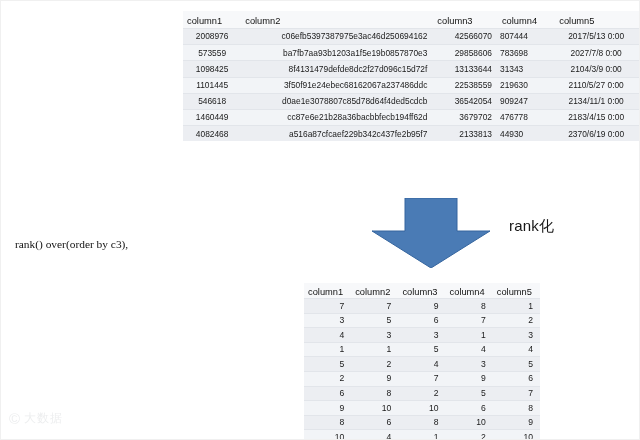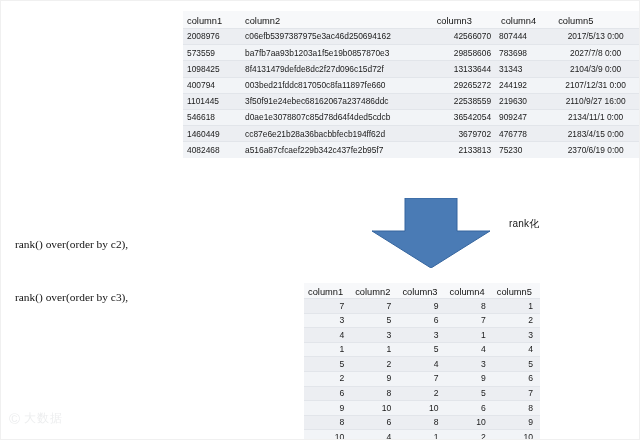--- a/index.html
+++ b/index.html
@@ -51,22 +51,22 @@
     font-size: 8.4px;
     line-height: 1.0;
   }
   #top-table thead th {
     height: 15px;
     font-size: 9.3px;
     vertical-align: bottom;
     padding-bottom: 2px;
   }
   #top-table tbody td { height: 15.2px; }
-  #top-table .c1 { text-align: left; width: 56px; }
-  #top-table .c2 { text-align: left;  width: 196px; }
+  #top-table .c1 { text-align: center; width: 56px; }
+  #top-table .c2 { text-align: right;  width: 196px; }
   #top-table .c3 { text-align: right; width: 62px; }
   #top-table .c4 { width: 52px; }
   #top-table .c5 { text-align: center; width: 84px; }
   #top-table thead .c2 { text-align: left; }
   #top-table thead .c3,
   #top-table thead .c4,
   #top-table thead .c5 { text-align: left; padding-left: 6px; }
   #top-table thead .c1 { text-align: left; }
 
   
@@ -114,21 +114,21 @@
     height: 70px;
   }
   #arrow-wrap svg { display: block; }
 
   
   #rank-label {
     position: absolute;
     left: 508px;
     top: 216px;
     font-family: "Liberation Sans", "DejaVu Sans", sans-serif;
-    font-size: 10px;
+    font-size: 15px;
     color: #161616;
     letter-spacing: .2px;
   }
 
   
   #watermark {
     position: absolute;
     left: 8px;
     top: 409px;
     display: flex;
@@ -187,59 +187,51 @@
         <td class="c5">2027/7/8 0:00</td>
       </tr>
       <tr>
         <td class="c1">1098425</td>
         <td class="c2">8f4131479defde8dc2f27d096c15d72f</td>
         <td class="c3">13133644</td>
         <td class="c4">31343</td>
         <td class="c5">2104/3/9 0:00</td>
       </tr>
       <tr>
-        <td class="c1">400794</td>
-        <td class="c2">003bed21fddc817050c8fa11897fe660</td>
-        <td class="c3">29265272</td>
-        <td class="c4">244192</td>
-        <td class="c5">2107/12/31 0:00</td>
-      </tr>
-      <tr>
         <td class="c1">1101445</td>
         <td class="c2">3f50f91e24ebec68162067a237486ddc</td>
         <td class="c3">22538559</td>
         <td class="c4">219630</td>
-        <td class="c5">2110/9/27 16:00</td>
+        <td class="c5">2110/5/27 0:00</td>
       </tr>
       <tr>
         <td class="c1">546618</td>
         <td class="c2">d0ae1e3078807c85d78d64f4ded5cdcb</td>
         <td class="c3">36542054</td>
         <td class="c4">909247</td>
         <td class="c5">2134/11/1 0:00</td>
       </tr>
       <tr>
         <td class="c1">1460449</td>
         <td class="c2">cc87e6e21b28a36bacbbfecb194ff62d</td>
         <td class="c3">3679702</td>
         <td class="c4">476778</td>
         <td class="c5">2183/4/15 0:00</td>
       </tr>
       <tr>
         <td class="c1">4082468</td>
         <td class="c2">a516a87cfcaef229b342c437fe2b95f7</td>
         <td class="c3">2133813</td>
-        <td class="c4">75230</td>
+        <td class="c4">44930</td>
         <td class="c5">2370/6/19 0:00</td>
       </tr>
     </tbody>
   </table>
 
   <div id="sql-block">
-    <span class="sql-line">rank() over(order by c2),</span>
     <span class="sql-line">rank() over(order by c3),</span>
     
   </div>
 
   <div id="arrow-wrap">
     <svg width="118" height="70" viewBox="0 0 118 70">
       <polygon points="33,0 85,0 85,33 118,33 59,70 0,33 33,33" fill="#4a7bb5" stroke="#35659e" stroke-width="1"></polygon>
     </svg>
   </div>
 

